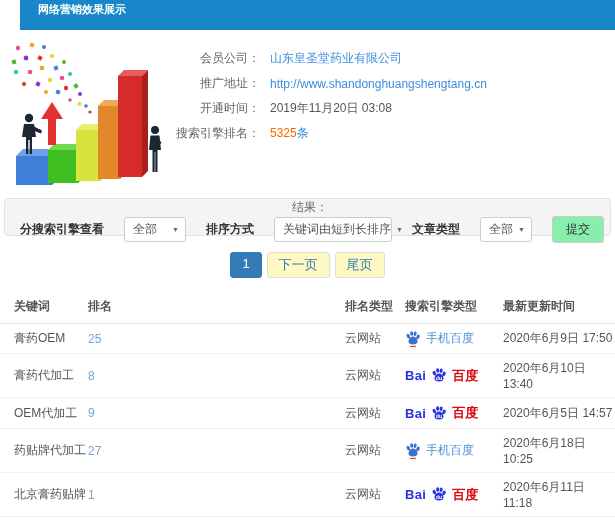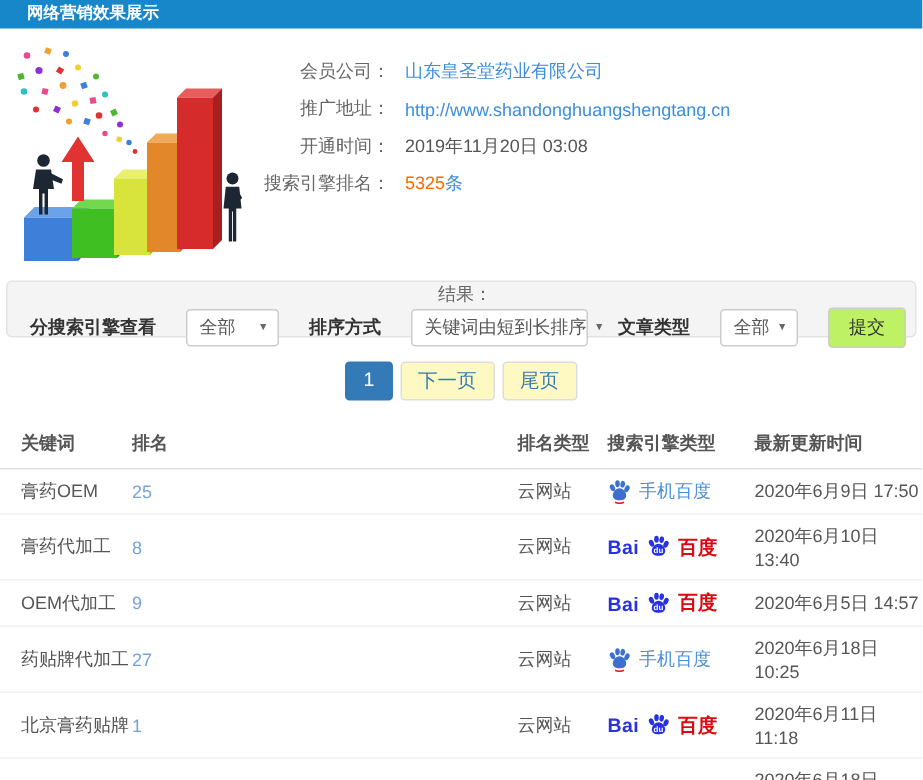--- a/index.html
+++ b/index.html
@@ -4,22 +4,22 @@
 <style>
   * { box-sizing: border-box; }
   html,body { margin:0; padding:0; }
   body {
     width:615px; height:520px; overflow:hidden; background:#fff;
     font-family:"Liberation Sans","DejaVu Sans",sans-serif;
     font-size:12px; color:#555;
   }
   
   .topbar {
-    height:19px; background:#1787c9; color:#fff;
-    font-size:11px; font-weight:bold; line-height:18px; padding-left:18px;
+    height:30px; background:#1787c9; color:#fff;
+    font-size:11px; font-weight:bold; line-height:18px; padding-left:18px;margin-left:20px;
   }
   
   .info { display:flex; padding:8px 0 2px 4px; }
   .graphic { width:172px; height:152px; flex:none; }
   .fields { flex:1; padding-top:8px; }
   .field-row { display:flex; align-items:center; height:25px; }
   .field-label { width:84px; text-align:right; color:#666; flex:none; white-space:nowrap; }
   .field-value { margin-left:10px; white-space:nowrap; }
   .link { color:#3c8dde; text-decoration:none; cursor:pointer; }
   .plain { color:#555; }
@@ -35,21 +35,21 @@
   .select-box {
     background:#fff; border:1px solid #ccc; border-radius:3px; height:25px;
     display:flex; align-items:center; justify-content:space-between;
     padding:0 6px 0 8px; color:#555; white-space:nowrap; cursor:pointer;
   }
   .sel-engine { width:62px; }
   .sel-sort { width:118px; }
   .sel-article { width:52px; }
   .caret { font-size:7px; color:#666; margin-left:5px; }
   .submit-btn {
-    height:27px; padding:0 13px; background:#bef264; border:1px solid #ccc; border-radius:3px;
+    height:27px; padding:0 13px; background:#86efac; border:1px solid #ccc; border-radius:3px;
     color:#333; font-size:12px; white-space:nowrap; cursor:pointer;
     font-family:"Liberation Sans","DejaVu Sans",sans-serif;
   }
   
   .pagination { margin-top:16px; display:flex; justify-content:center; gap:5px; }
   .page-btn {
     padding:3px 11px; border:1px solid #ddd; border-radius:3px;
     color:#337ab7; background:#fef9c3; font-size:13px; cursor:pointer;
   }
   .page-btn.active { background:#337ab7; border-color:#337ab7; color:#fff; }

